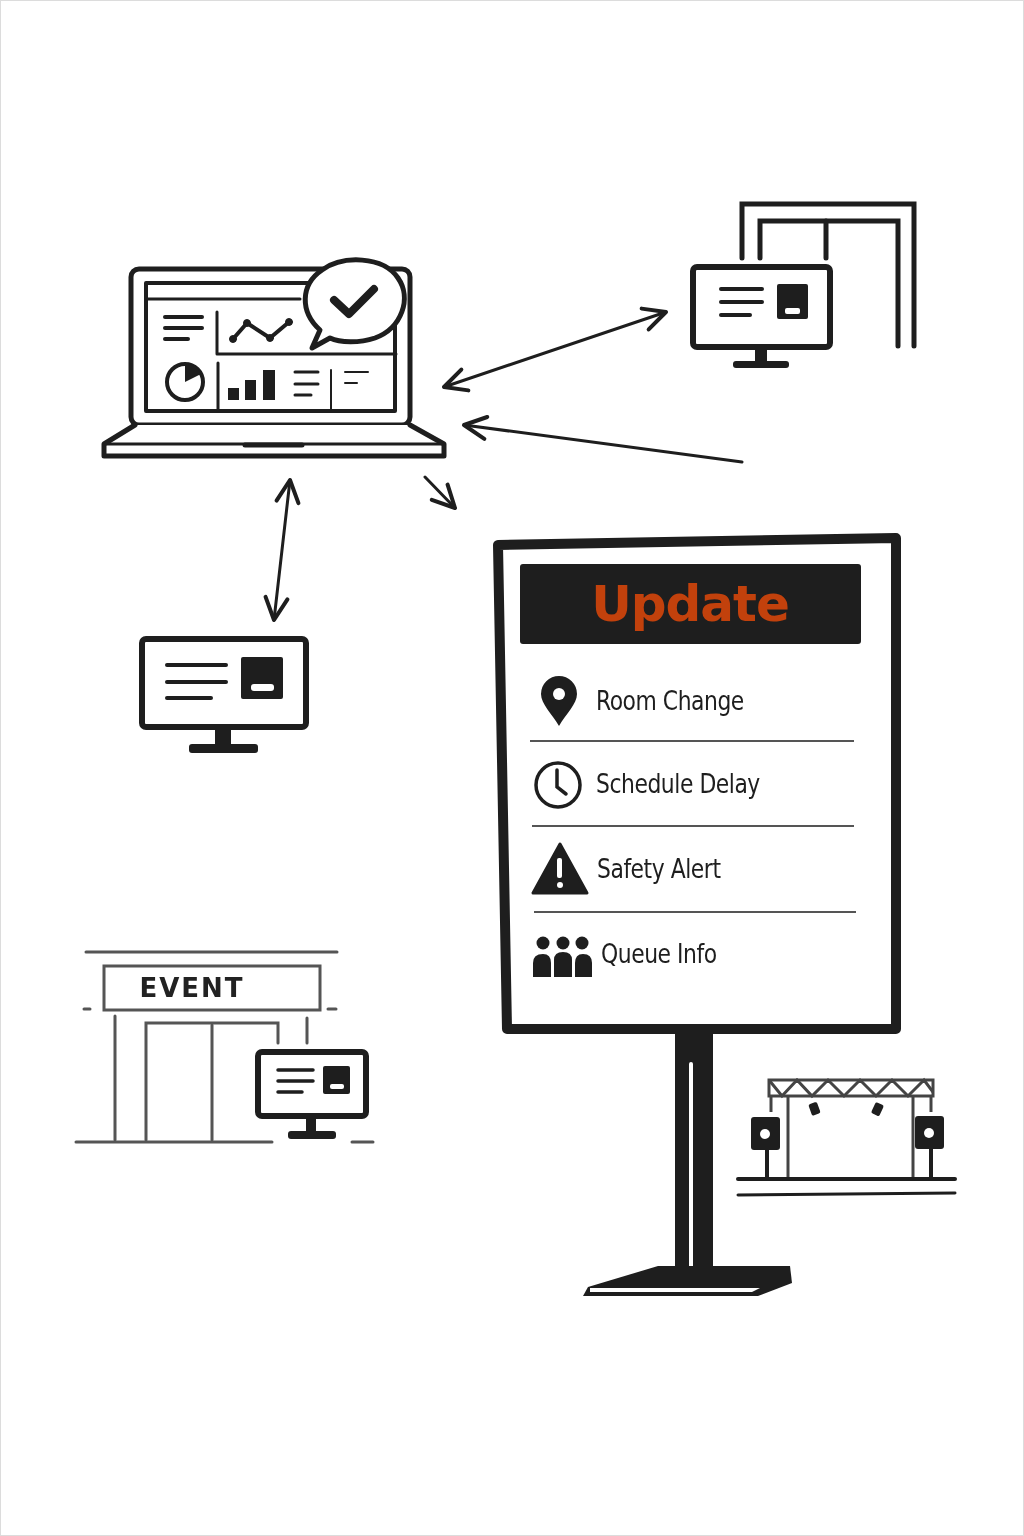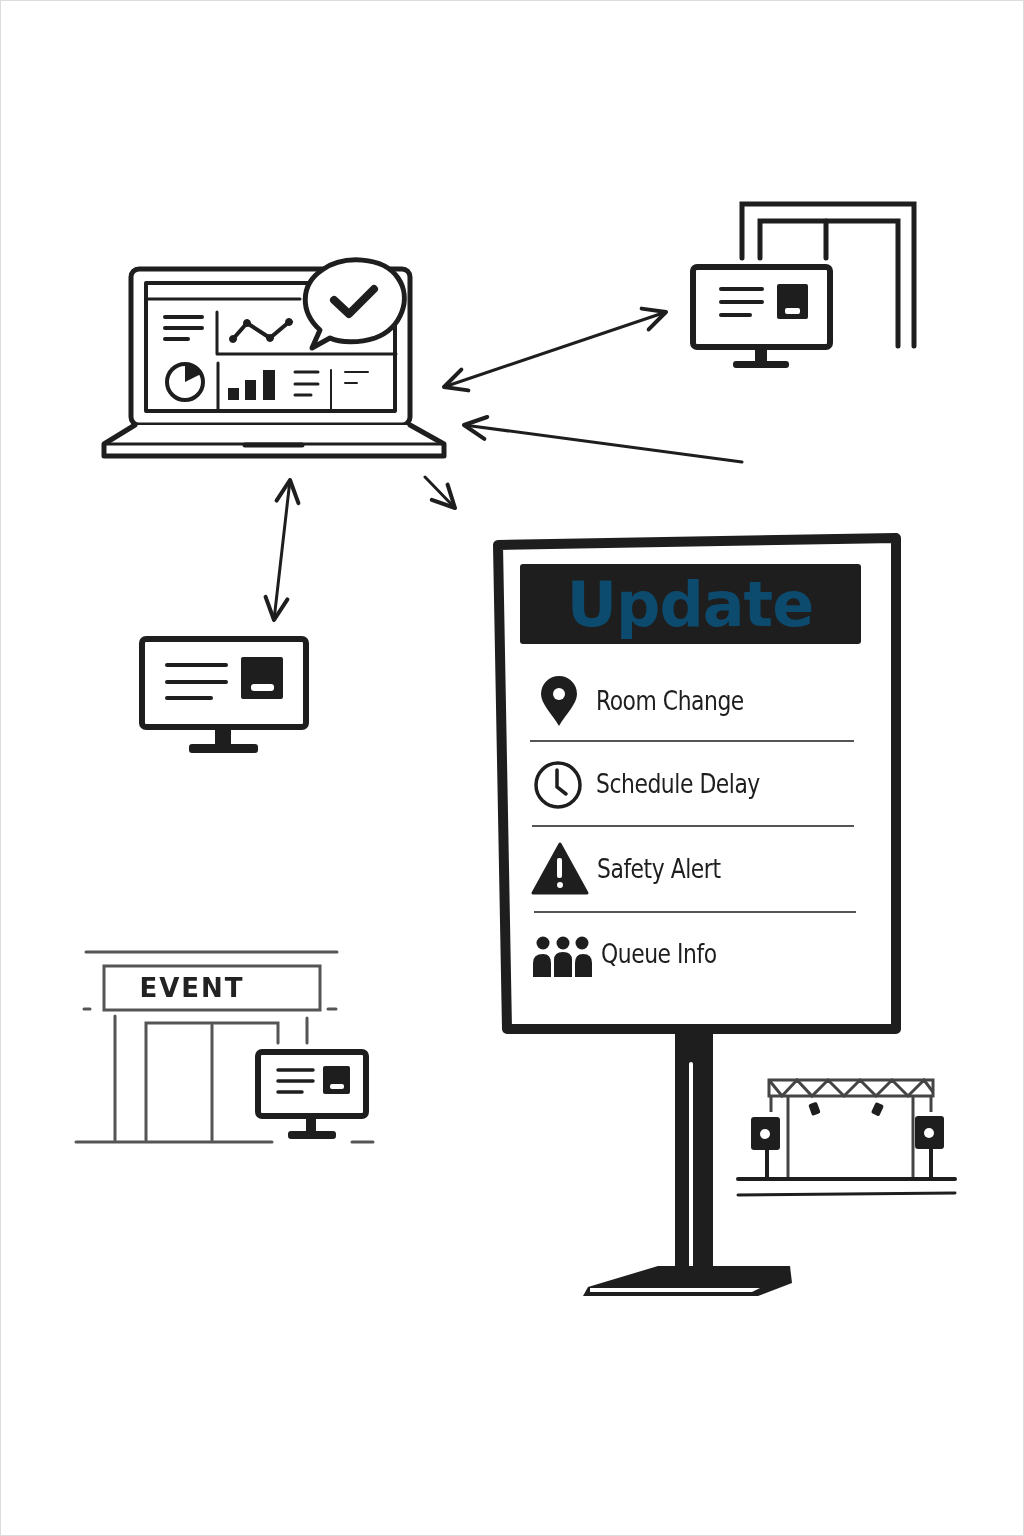--- a/index.html
+++ b/index.html
@@ -2,21 +2,21 @@
 <html><head>
 <meta charset="utf-8">
 <style>
   html, body { margin:0; padding:0; background:#ffffff; }
   body { width:1024px; height:1536px; position:relative; overflow:hidden; font-family:"DejaVu Sans", sans-serif; }
   .frame { position:absolute; left:0; top:0; width:1022px; height:1534px; border:1px solid #dcdcdc; }
   svg.layer { position:absolute; left:0; top:0; }
   .sign-header-text {
     position:absolute; left:520px; top:565px; width:340px; height:78px;
     display:flex; align-items:center; justify-content:center;
-    color:#0c4a6e; font-family:"DejaVu Sans", sans-serif; font-weight:bold; font-size:62px; letter-spacing:-1px;
+    color:#c2410c; font-family:"DejaVu Sans", sans-serif; font-weight:bold; font-size:50px; letter-spacing:-1px;
   }
   .sign-item-label {
     position:absolute; font-family:"DejaVu Sans Condensed","DejaVu Sans", sans-serif; font-size:27px; color:#1e1e1e;
     letter-spacing:-0.5px; transform:scaleX(0.9); transform-origin:left center;
   }
   .event-label {
     position:absolute; left:104px; top:966px; width:176px; height:44px;
     display:flex; align-items:center; justify-content:center;
     font-family:"DejaVu Sans", sans-serif; font-weight:bold; font-size:26px; color:#222; letter-spacing:2px;
   }

